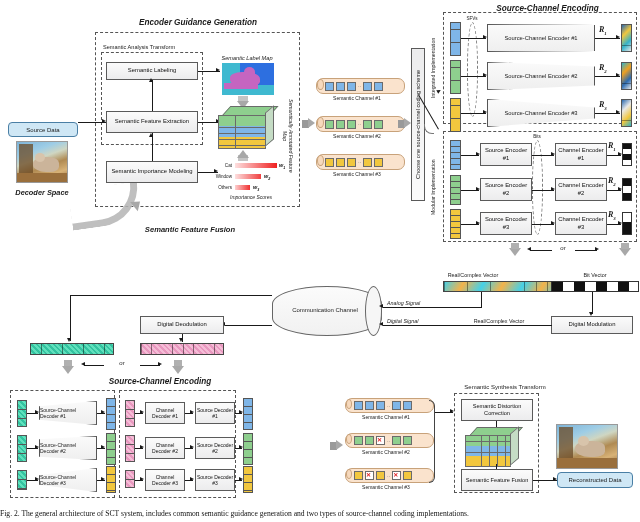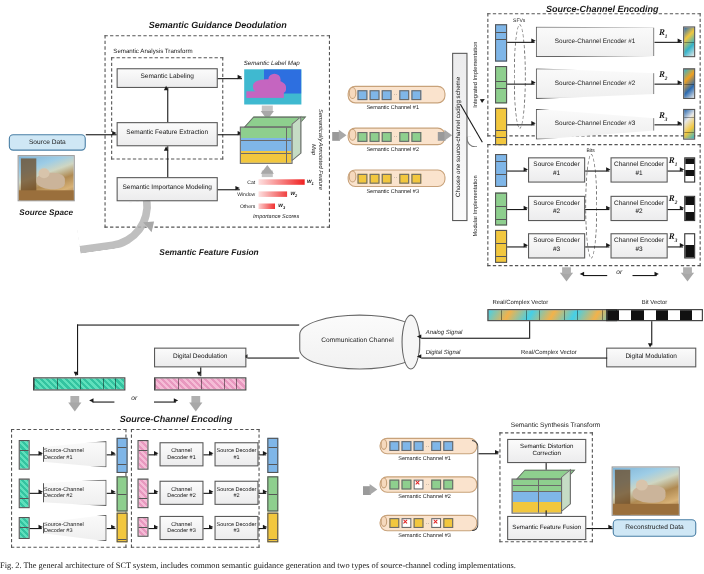--- a/index.html
+++ b/index.html
@@ -36,38 +36,38 @@
   .ad{border-left:2.6px solid transparent;border-right:2.6px solid transparent;
       border-top:4px solid #1a1a1a;}
   .grayar{width:0;height:0;border-left:6px solid transparent;
       border-right:6px solid transparent;border-top:8px solid #a8a8a8;position:absolute;}
   .grayarR{width:0;height:0;border-top:6px solid transparent;
       border-bottom:6px solid transparent;border-left:8px solid #a8a8a8;position:absolute;}
 </style>
 </head>
 <body>
 
-<div class="abs ttl" style="left:88px;top:18px;width:220px;">Semantic Guidance Deodulation</div>
+<div class="abs ttl" style="left:88px;top:18px;width:220px;">Encoder Guidance Generation</div>
 
 <div class="abs dash" style="left:95px;top:32px;width:205px;height:175px;"></div>
 
 <div class="abs lbl" style="left:103px;top:44px;width:120px;text-align:left;">Semantic Analysis Transform</div>
 
 <div class="abs dash" style="left:101px;top:52px;width:102px;height:93px;"></div>
 
 <div class="abs bluebox" style="left:8px;top:122px;width:70px;height:15px;">Source Data</div>
 
 <div class="abs" style="left:16px;top:141px;width:52px;height:42px;border:1px solid #999;overflow:hidden;
      background:linear-gradient(160deg,#7eb4d8 0%,#9ecde6 26%,#cfd6c2 42%,#b08a52 60%,#d8b277 78%,#8a6236 100%);">
   <div class="abs" style="left:2px;top:2px;width:14px;height:38px;background:#6b4a24;opacity:.75;"></div>
   <div class="abs" style="left:16px;top:15px;width:26px;height:15px;background:#cbb49a;border-radius:45% 40% 35% 50%;"></div>
   <div class="abs" style="left:18px;top:11px;width:10px;height:9px;background:#d8c4ab;border-radius:50%;"></div>
   <div class="abs" style="left:0px;top:31px;width:52px;height:11px;background:#9a6f3c;"></div>
 </div>
-<div class="abs ttl" style="left:2px;top:188px;width:80px;font-size:7.4px;">Source Space</div>
+<div class="abs ttl" style="left:2px;top:188px;width:80px;font-size:7.4px;">Decoder Space</div>
 
 <div class="abs" style="left:70px;top:186px;width:70px;height:40px;border-bottom:7px solid #b4b4b4;
      border-right:7px solid #b4b4b4;border-radius:0 0 50px 0;transform:rotate(-8deg);opacity:.85;"></div>
 <div class="abs grayarR" style="left:133px;top:198px;transform:rotate(-40deg);"></div>
 <div class="abs ttl" style="left:110px;top:225px;width:160px;font-size:7.6px;">Semantic Feature Fusion</div>
 
 <div class="abs box" style="left:106px;top:62px;width:92px;height:18px;">Semantic Labeling</div>
 <div class="abs box" style="left:106px;top:111px;width:92px;height:22px;">Semantic Feature Extraction</div>
 <div class="abs box" style="left:106px;top:161px;width:92px;height:22px;">Semantic Importance Modeling</div>
 

